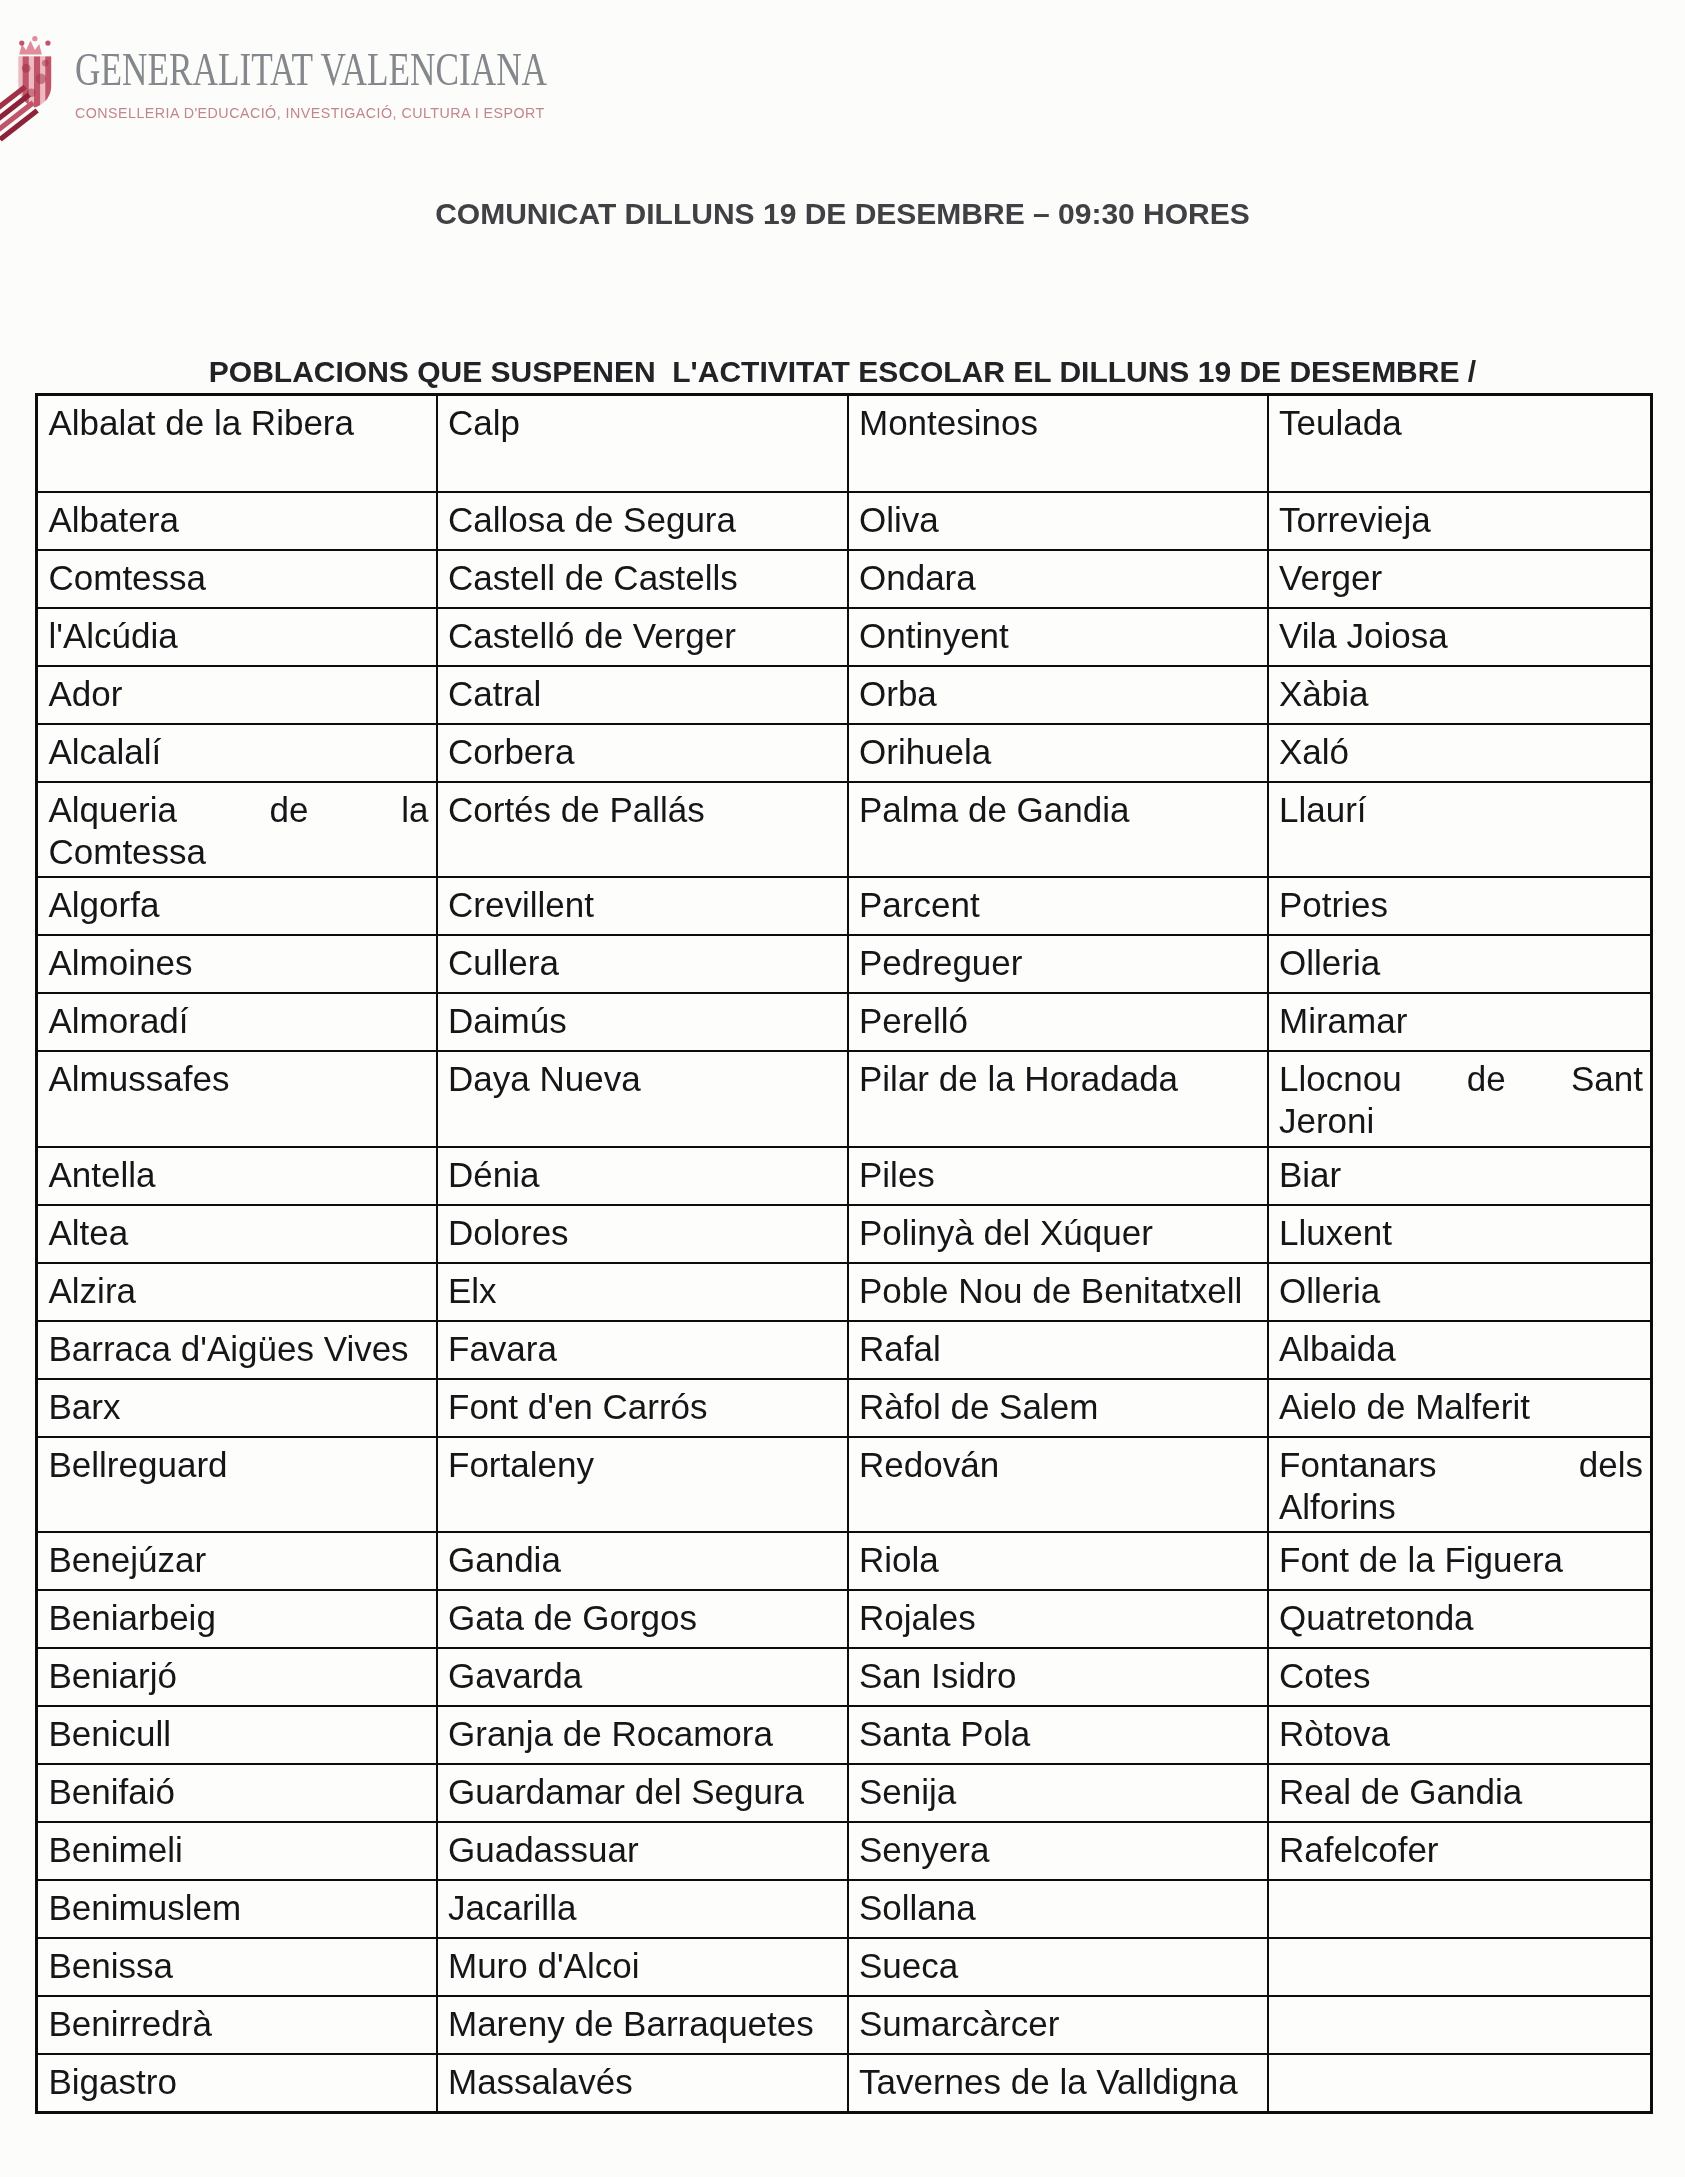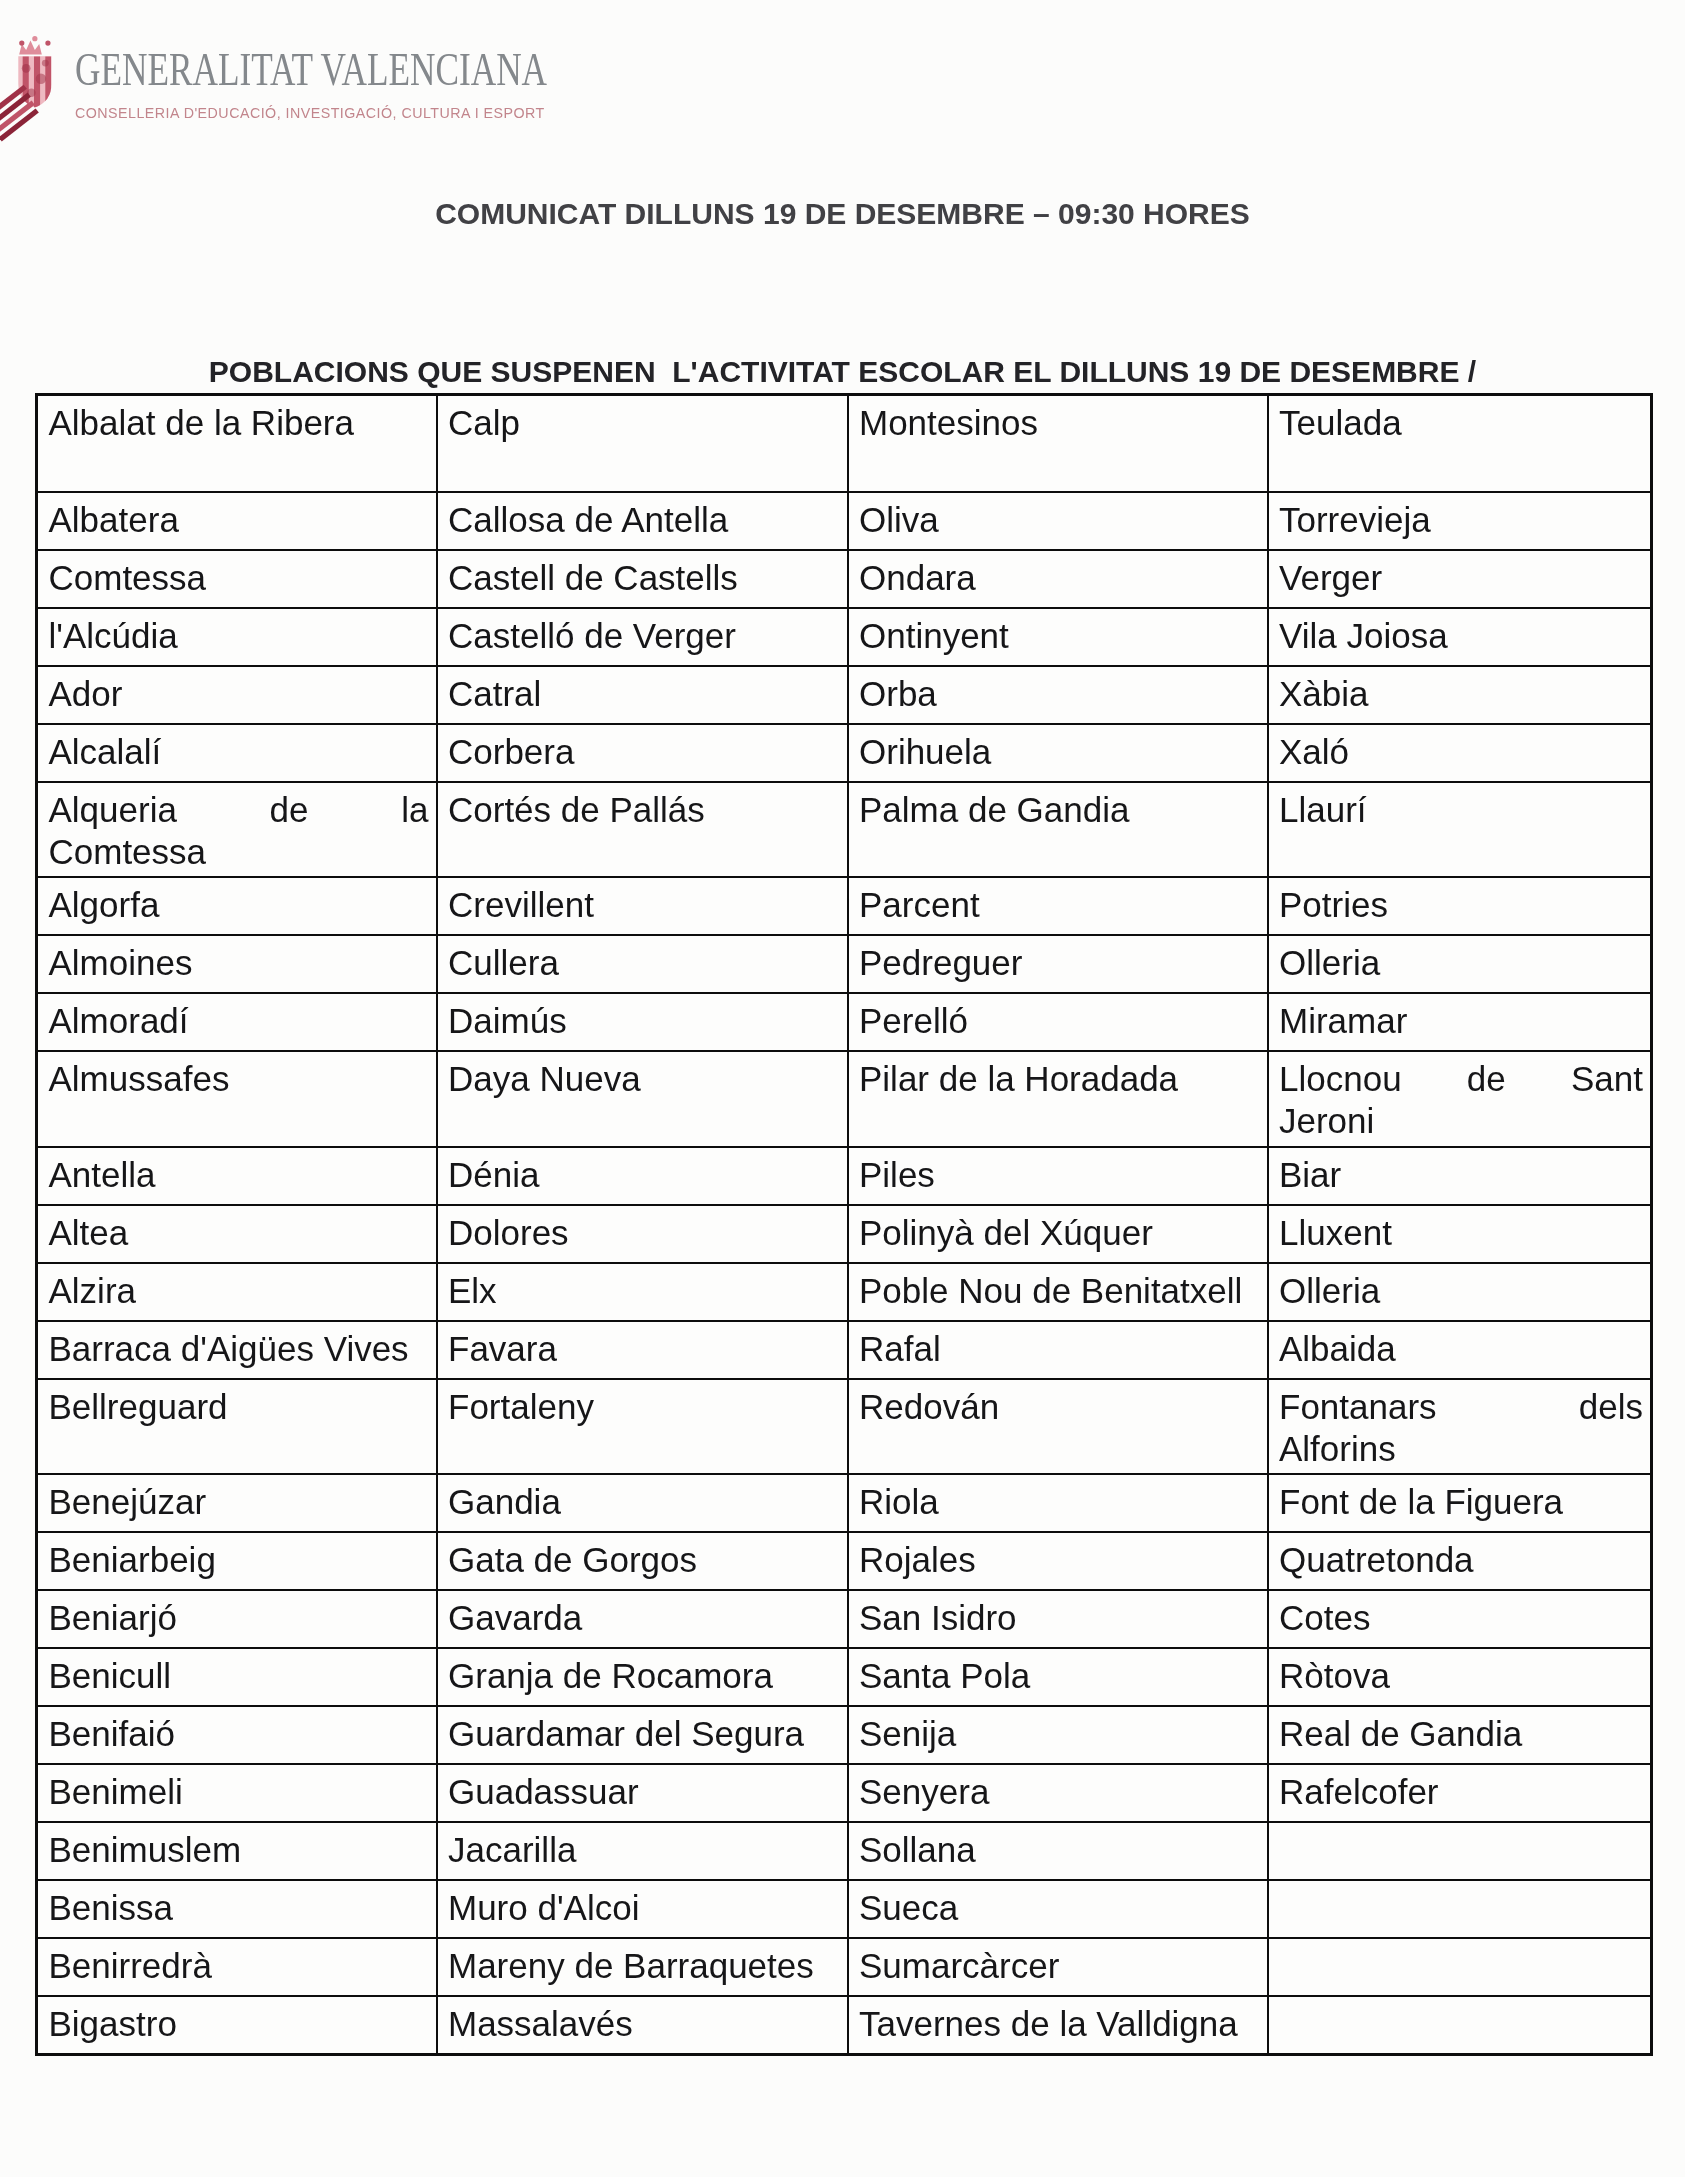--- a/index.html
+++ b/index.html
@@ -109,21 +109,21 @@
       </colgroup>
       <tbody>
           <tr>
             <td>Albalat de la Ribera</td>
             <td>Calp</td>
             <td>Montesinos</td>
             <td>Teulada</td>
           </tr>
           <tr>
             <td>Albatera</td>
-            <td>Callosa de Antella</td>
+            <td>Callosa de Segura</td>
             <td>Oliva</td>
             <td>Torrevieja</td>
           </tr>
           <tr>
             <td>Comtessa</td>
             <td>Castell de Castells</td>
             <td>Ondara</td>
             <td>Verger</td>
           </tr>
           <tr>
@@ -198,20 +198,26 @@
             <td>Poble Nou de Benitatxell</td>
             <td>Olleria</td>
           </tr>
           <tr>
             <td>Barraca d'Aigües Vives</td>
             <td>Favara</td>
             <td>Rafal</td>
             <td>Albaida</td>
           </tr>
           <tr>
+            <td>Barx</td>
+            <td>Font d'en Carrós</td>
+            <td>Ràfol de Salem</td>
+            <td>Aielo de Malferit</td>
+          </tr>
+          <tr>
             <td>Bellreguard</td>
             <td>Fortaleny</td>
             <td>Redován</td>
             <td>
               <div class="jline">Fontanars dels</div>
               <div class="lline">Alforins</div>
             </td>
           </tr>
           <tr>
             <td>Benejúzar</td>

